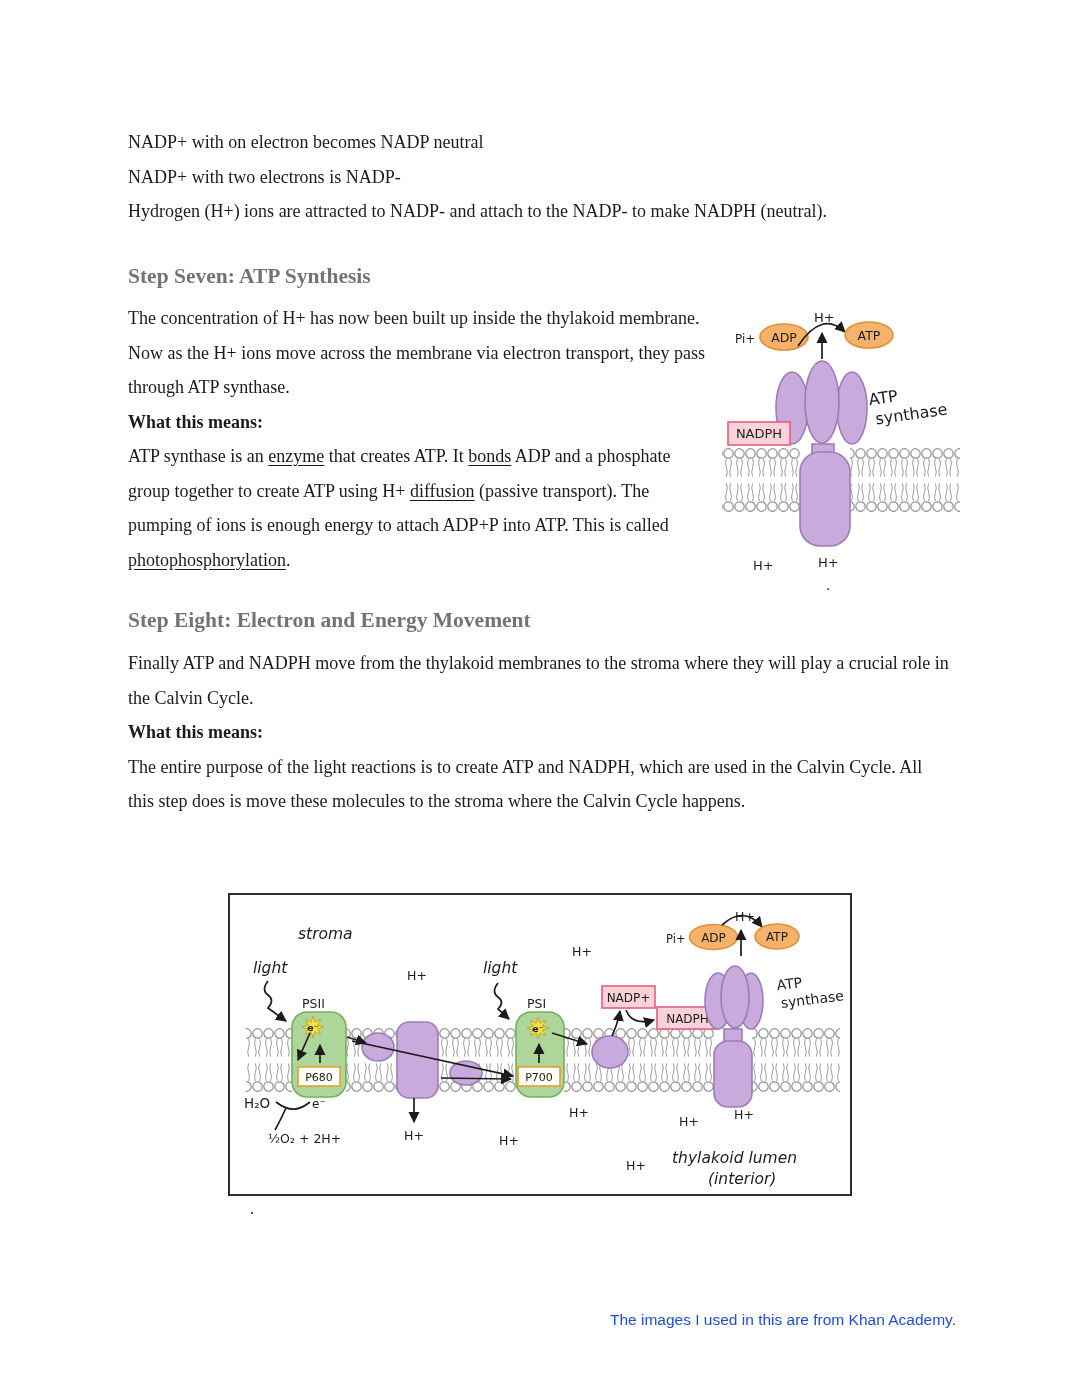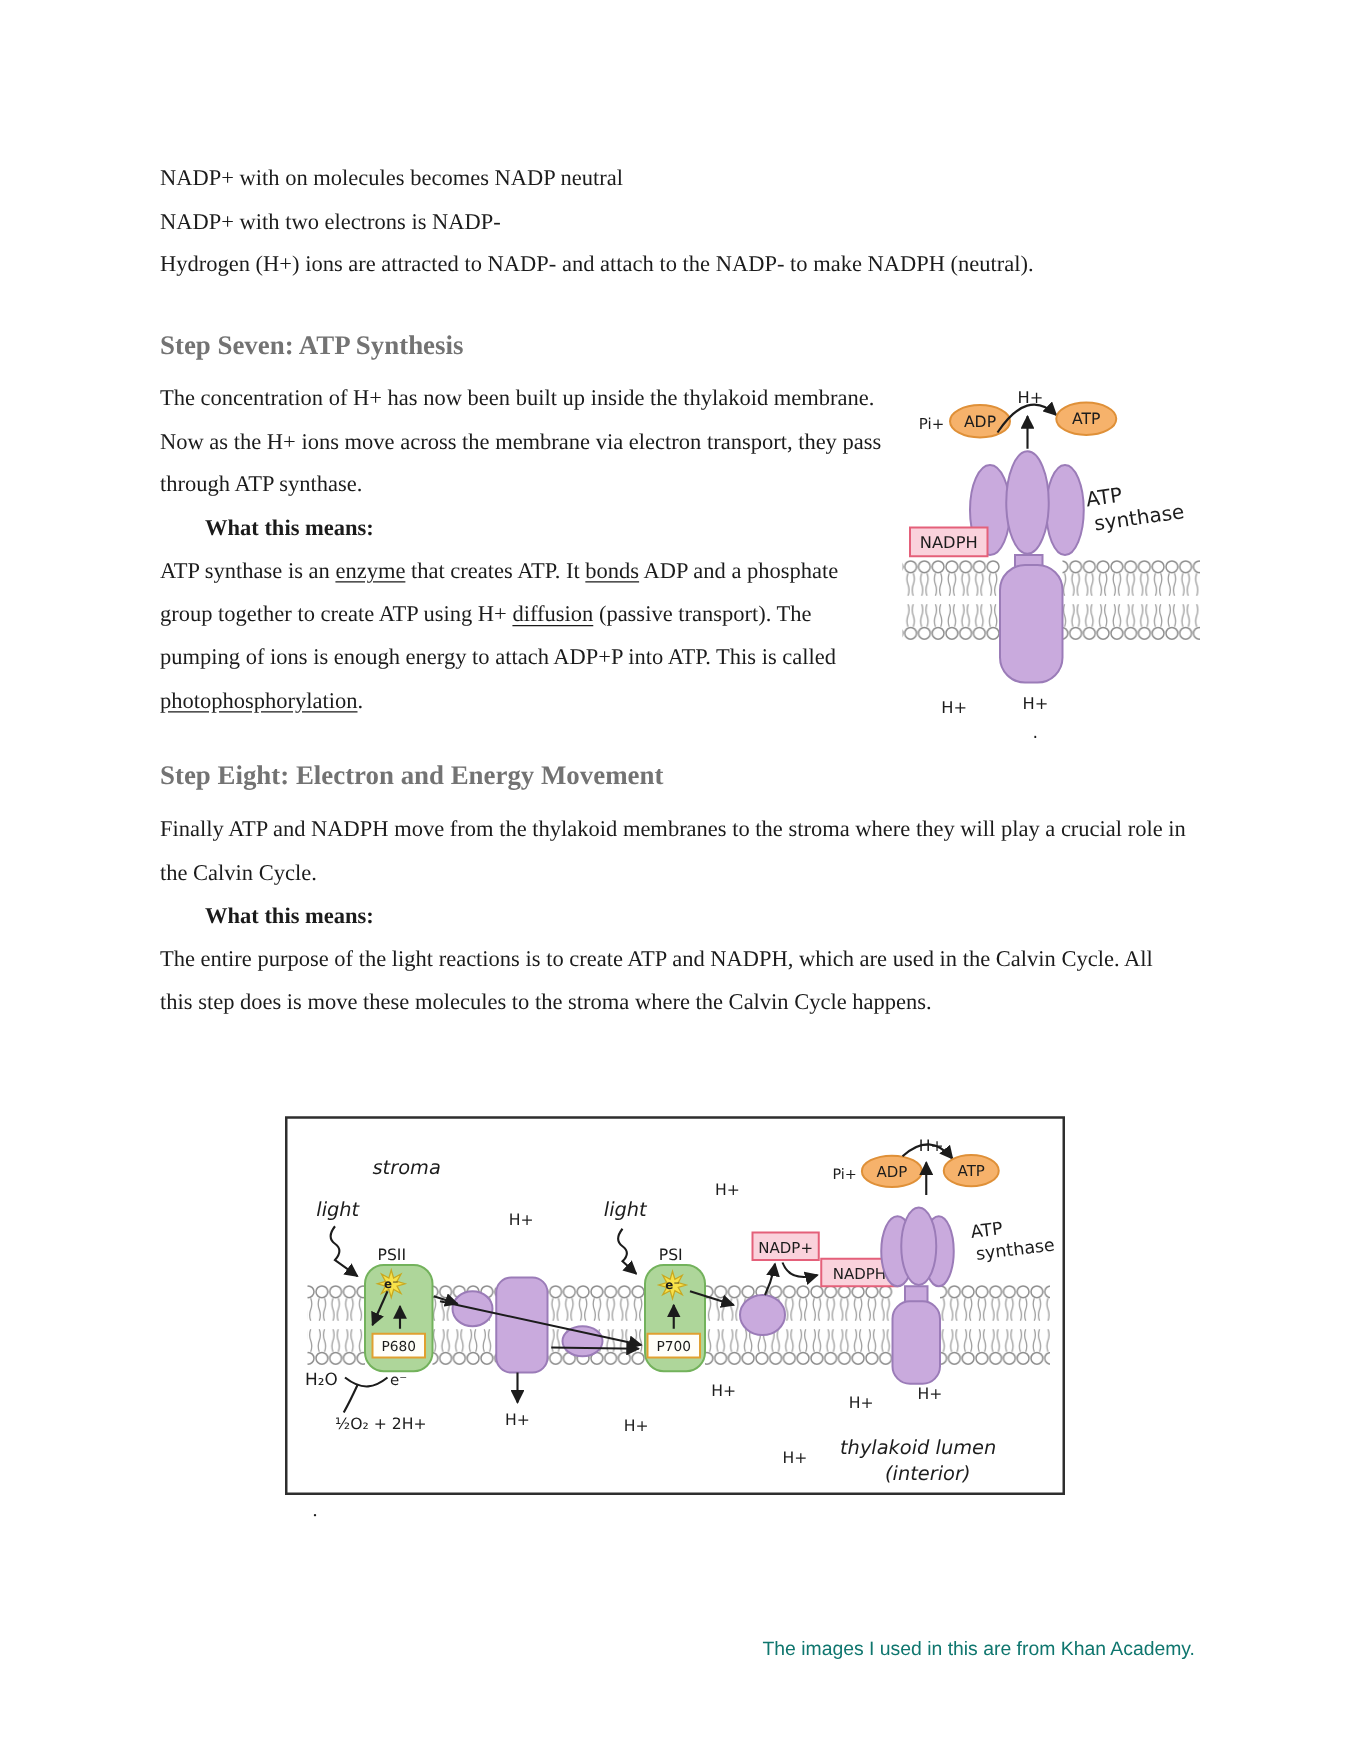--- a/index.html
+++ b/index.html
@@ -2,26 +2,26 @@
 <html><head>
 <meta charset="utf-8">
 <style>
   * { margin:0; padding:0; box-sizing:border-box; }
   html,body { background:#ffffff; }
   .page { position:relative; width:1080px; height:1397px; background:#fff;
           font-family:"Liberation Serif","DejaVu Serif",serif; color:#1b1b1b; overflow:hidden; }
   .abs { position:absolute; }
   .body-text { font-size:18px; line-height:34.5px; }
   .heading { font-size:21.5px; font-weight:700; color:#737373; }
-  .bold { font-weight:700;margin-left:36px; }
+  .bold { font-weight:700; }
   .u { text-decoration:underline; text-underline-offset:3px; }
   .fig-box { position:absolute; left:228px; top:893px; width:624px; height:303px;
              border:2px solid #2e2e2e; background:#fff; }
   .footer { position:absolute; top:1311px; right:124px;
-            font-family:"Liberation Sans","DejaVu Sans",sans-serif; font-size:15.5px; color:#0f766e; }
+            font-family:"Liberation Sans","DejaVu Sans",sans-serif; font-size:15.5px; color:#1d4ed8; }
   .dot2 { position:absolute; left:250px; top:1200px; font-size:16px; }
   svg text { font-family:"DejaVu Sans",sans-serif; fill:#1c1c1c; }
   .it { font-style:italic; }
   .mid { text-anchor:middle; }
   .arr { stroke:#1c1c1c; stroke-width:1.7; fill:none; }
   .nuc { fill:#f6b26b; stroke:#df9038; stroke-width:1.6; }
   .pinkbox { fill:#fad2dc; stroke:#e4607a; stroke-width:1.6; }
   .pbox { fill:#fffef8; stroke:#e0a030; stroke-width:1.6; }
   .prot { fill:#c9aadd; stroke:#9b7cb8; stroke-width:1.6; }
   .ps { fill:#aed69a; stroke:#73b25c; stroke-width:1.6; }
@@ -50,21 +50,21 @@
       <circle cx="5.5" cy="26.6" r="4.7" fill="#ffffff" stroke="#8f8f8f" stroke-width="1.2"></circle>
       <path d="M3.4,21.4 q-1.7,-4.5 0,-9 t0,-9 M7.6,21.4 q1.7,-4.5 0,-9 t0,-9" fill="none" stroke="#9b9b9b" stroke-width="1"></path>
     </pattern>
     <polygon id="star8" points="0,-11 1.9,-4.6 7.8,-7.8 4.6,-1.9 11,0 4.6,1.9 7.8,7.8 1.9,4.6 0,11 -1.9,4.6 -7.8,7.8 -4.6,1.9 -11,0 -4.6,-1.9 -7.8,-7.8 -1.9,-4.6"></polygon>
   </defs>
 </svg>
 
 <div class="page">
 
   <div class="abs body-text" style="left:128px; top:125px; width:830px;">
-    <p>NADP+ with on molecules becomes NADP neutral</p>
+    <p>NADP+ with on electron becomes NADP neutral</p>
     <p>NADP+ with two electrons is NADP-</p>
     <p>Hydrogen (H+) ions are attracted to NADP- and attach to the NADP- to make NADPH (neutral).</p>
   </div>
 
   <h2 class="abs heading" style="left:128px; top:264px;">Step Seven: ATP Synthesis</h2>
 
   <div class="abs body-text" style="left:128px; top:301px; width:578px;">
     <p>The concentration of H+ has now been built up inside the thylakoid membrane.  Now as the H+ ions move across the membrane via electron transport, they pass through ATP synthase.</p>
     <p class="bold">What this means:</p>
     <p><span>ATP synthase is an </span><span class="u">enzyme</span><span> that creates ATP.  It </span><span class="u">bonds</span><span> ADP and a phosphate group together to create ATP using H+ </span><span class="u">diffusion</span><span> (passive transport).  The pumping of ions is enough energy to attach ADP+P into ATP.  This is called </span><span class="u">photophosphorylation</span><span>.</span></p>

